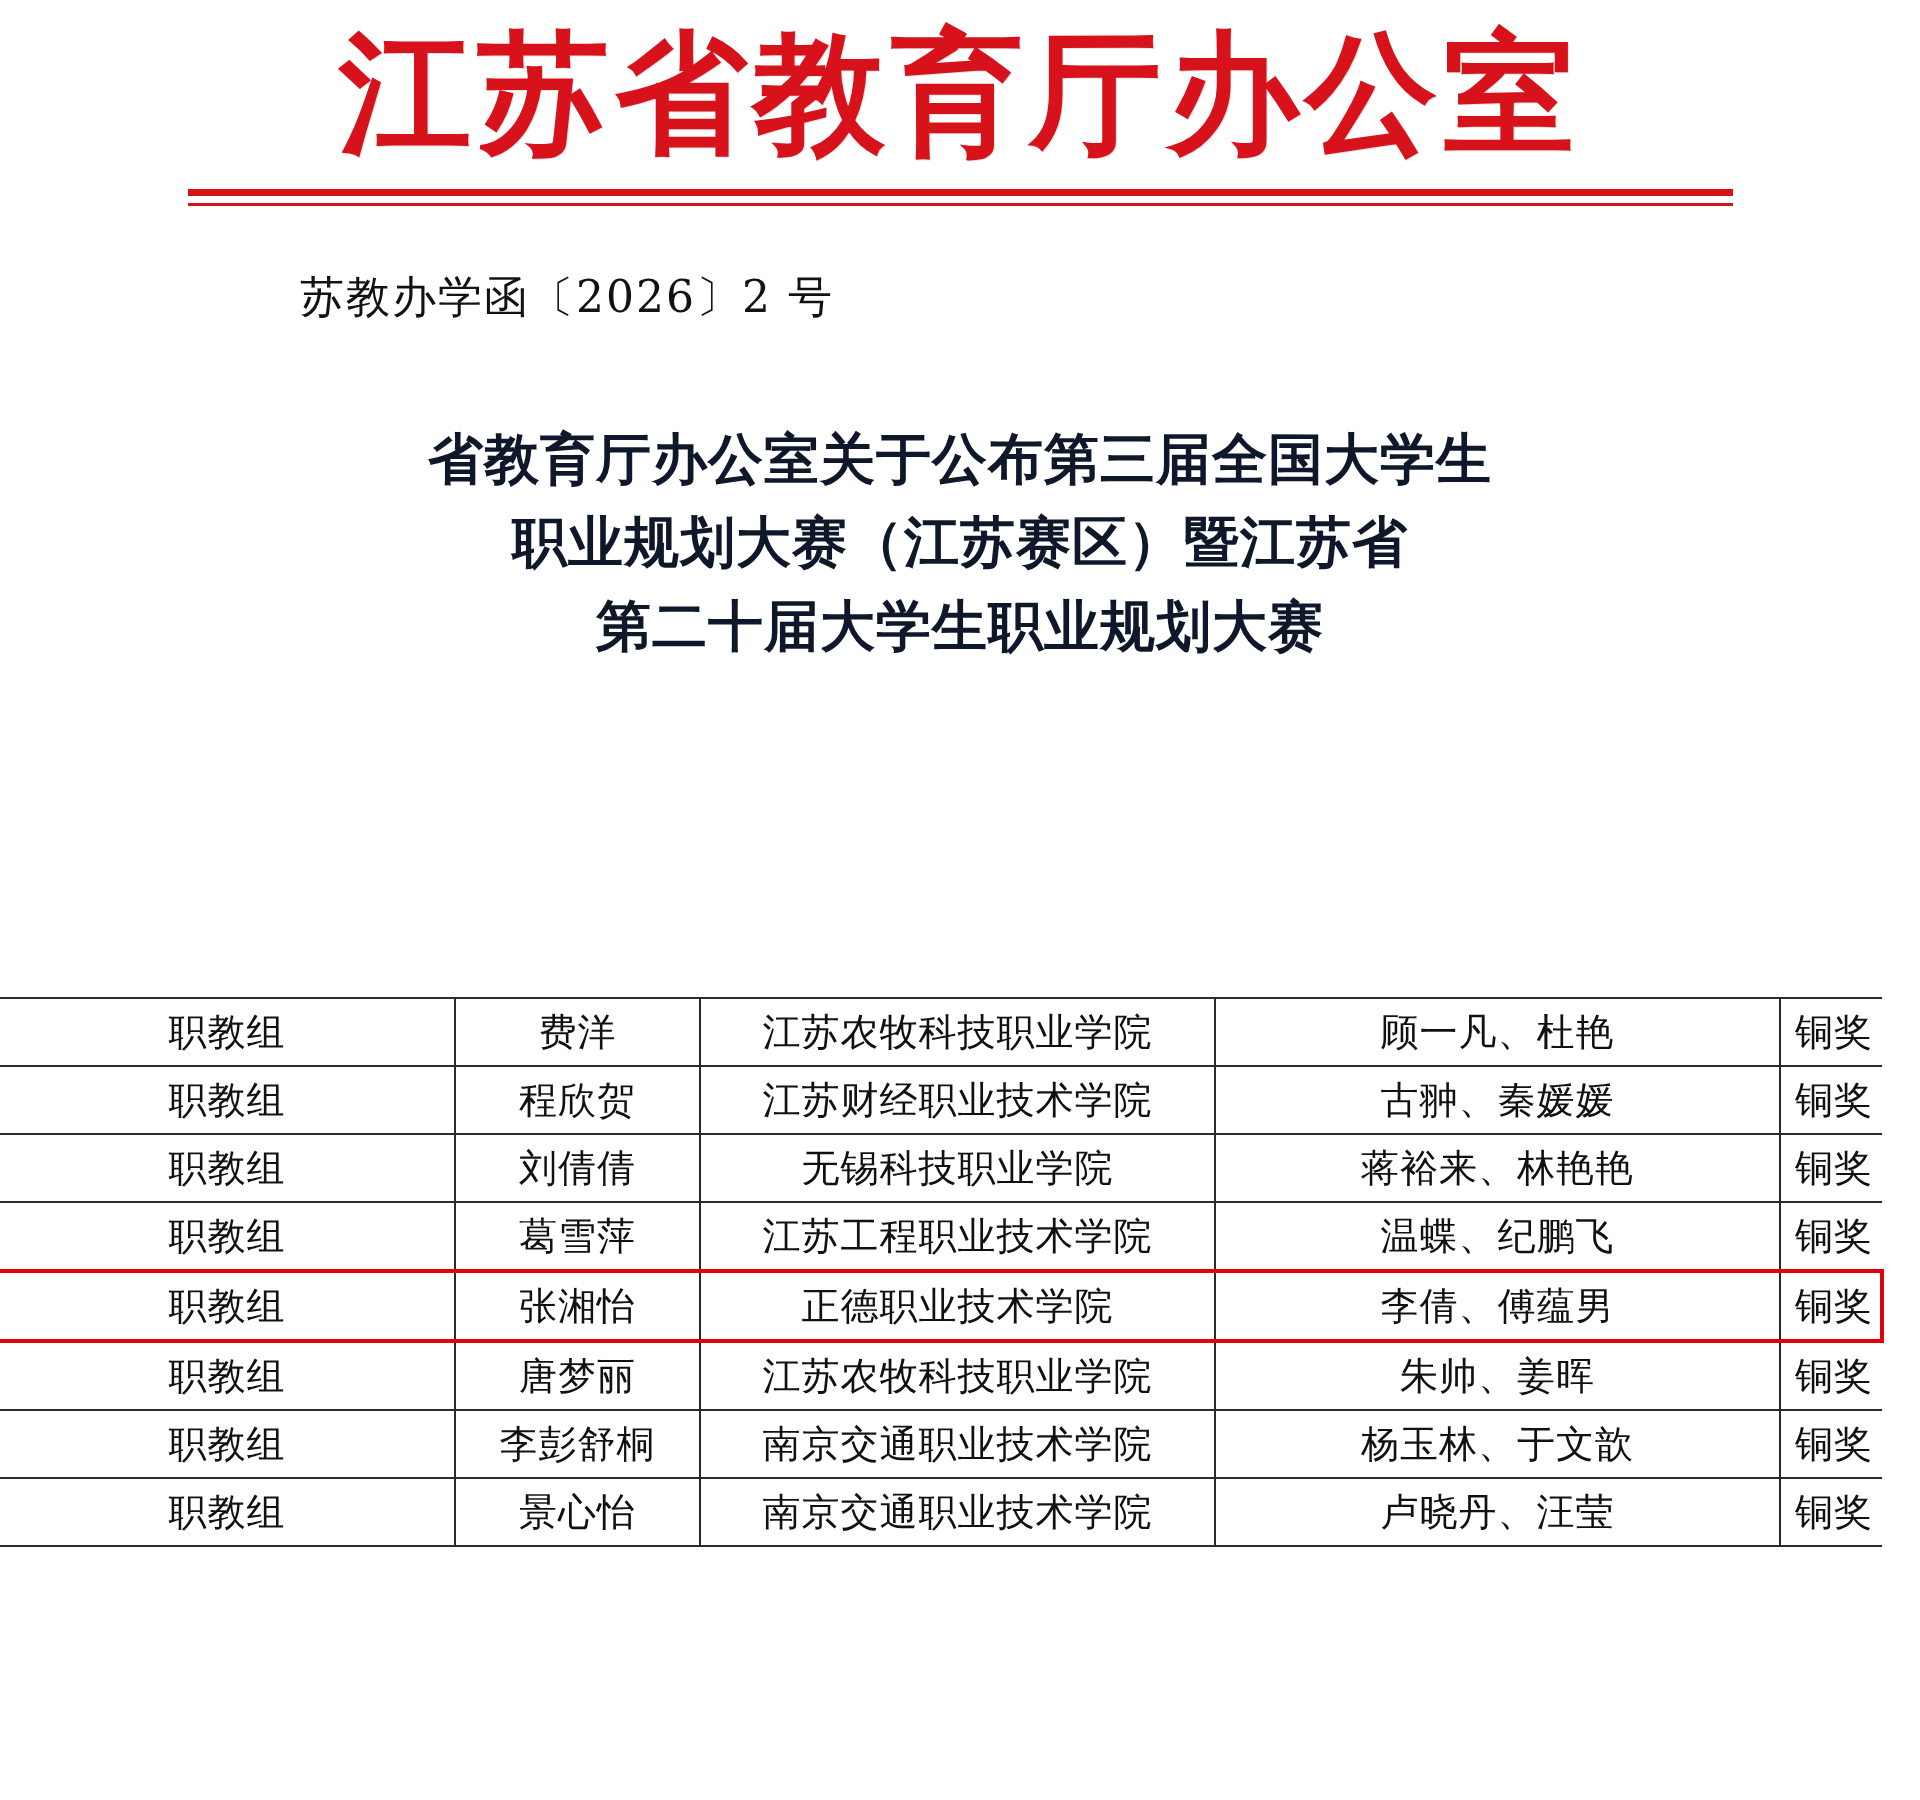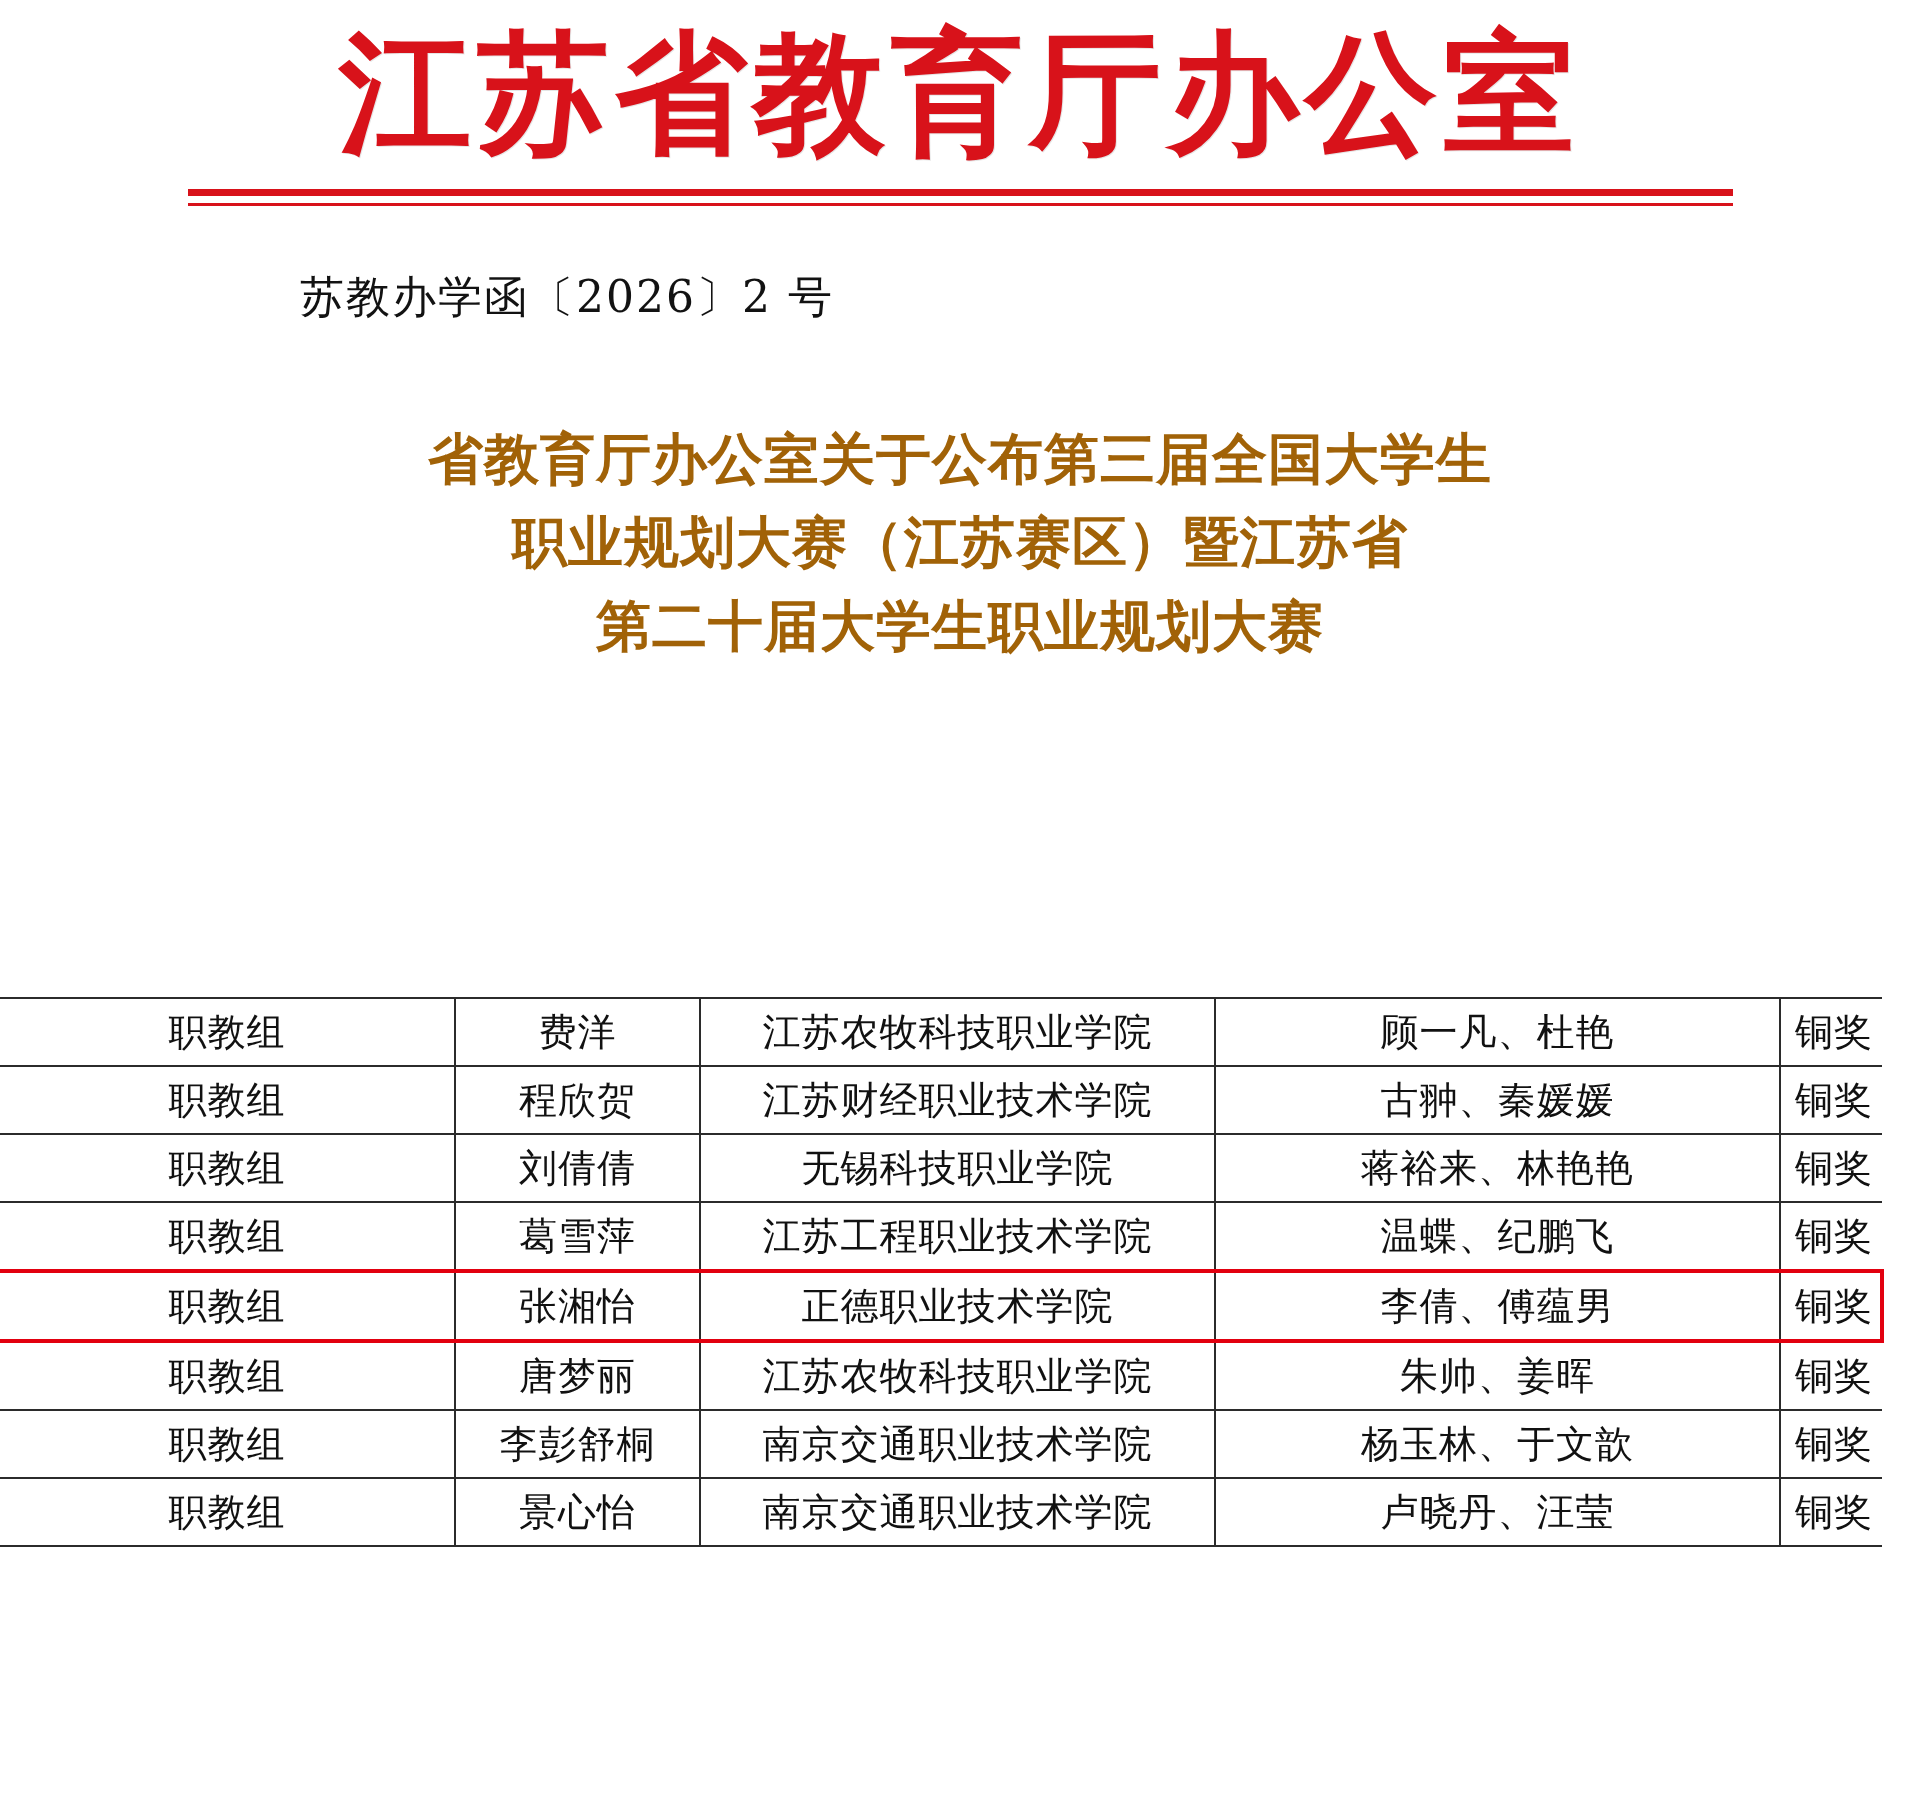--- a/index.html
+++ b/index.html
@@ -66,21 +66,21 @@
 
   
   .title-block {
     margin: 90px auto 0 auto;
     width: 1560px;
     text-align: center;
     font-weight: 700;
     font-size: 55px;
     line-height: 1.52;
     letter-spacing: 1px;
-    color: #a16207;
+    color: #0f172a;
   }
   .title-line {
     display: block;
     white-space: nowrap;
   }
 
   
   .body-spacer {
     height: 330px;
   }

